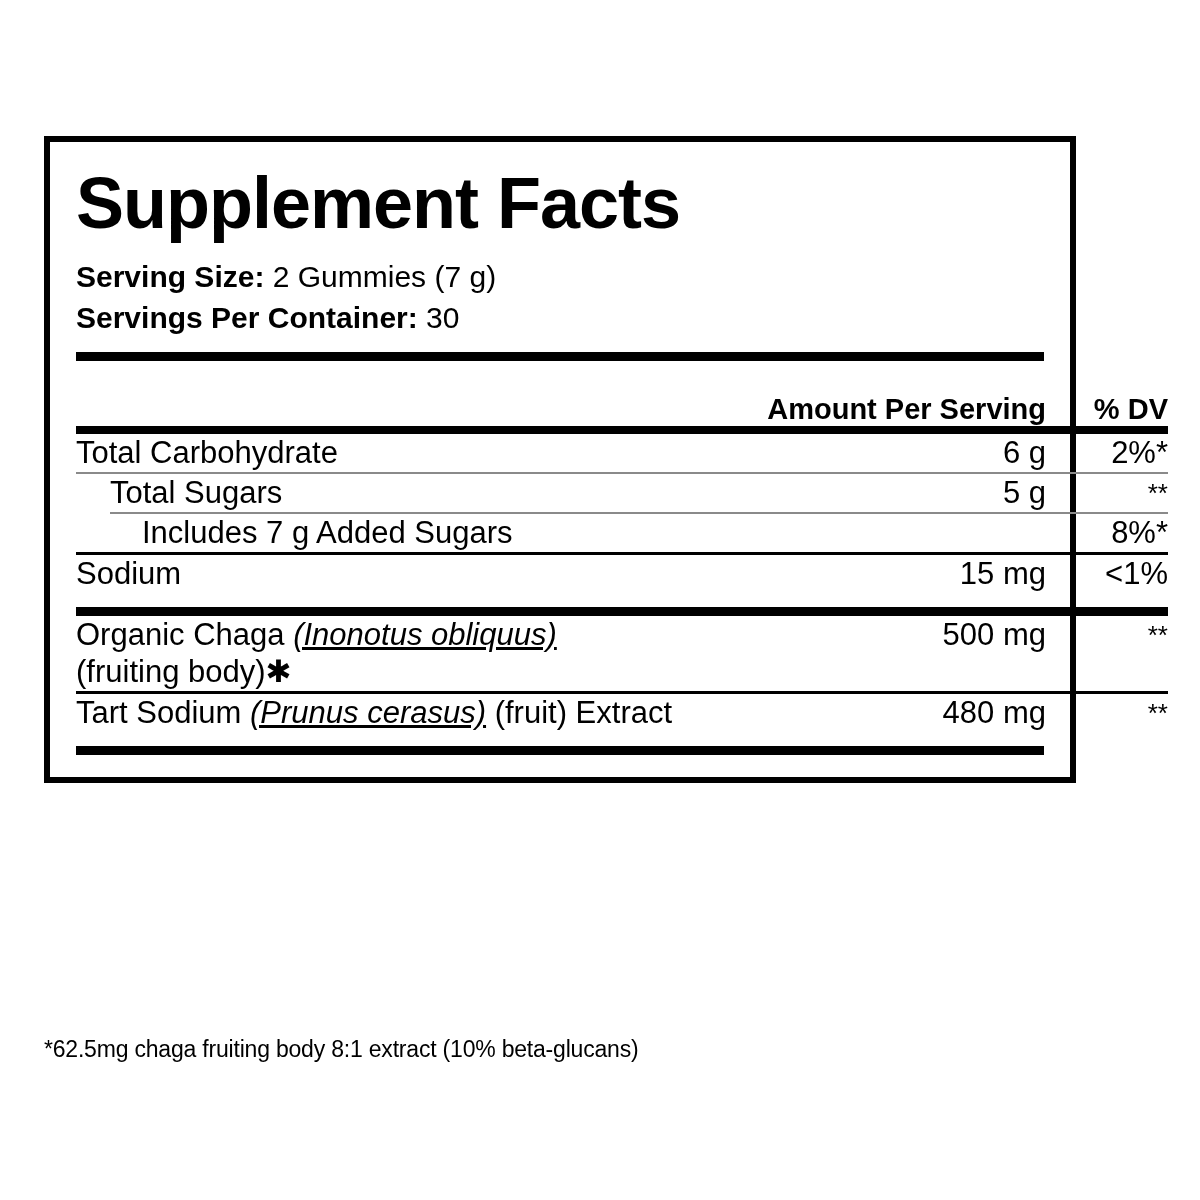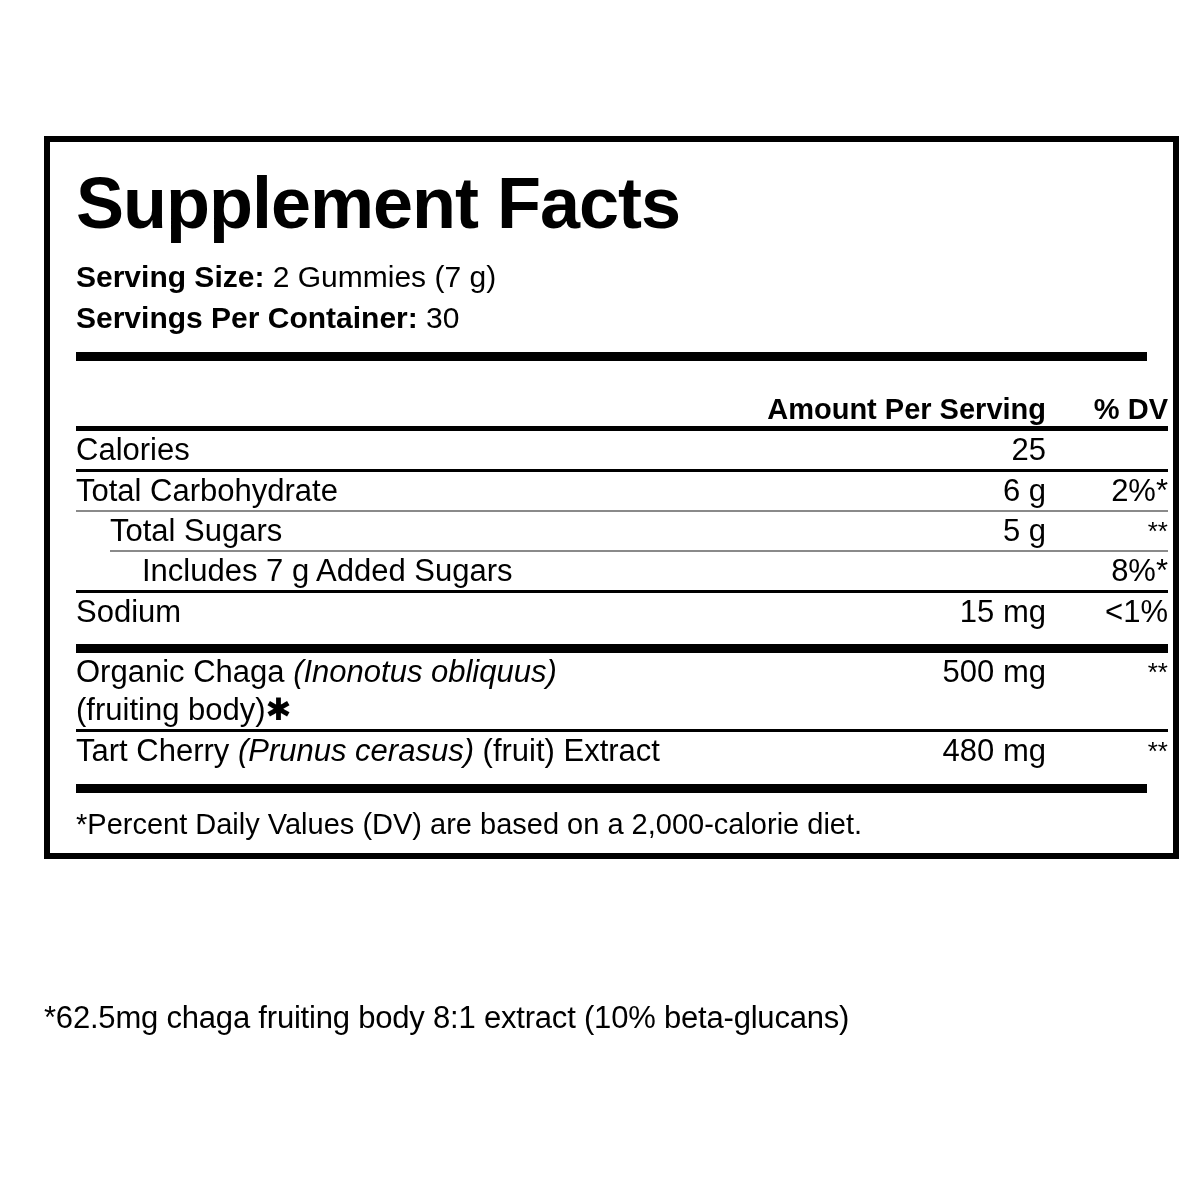--- a/index.html
+++ b/index.html
@@ -13,25 +13,25 @@
     font-family: "Liberation Sans", sans-serif;
     color: #000000;
     position: relative;
     overflow: hidden;
   }
 
   .panel {
     position: absolute;
     left: 44px;
     top: 136px;
-    width: 1135px;
+    width: 1032px;
     box-sizing: border-box;
     border: 6px solid #000;
     background: #fff;
-    padding: 18px 26px 8px 26px;
+    padding: 18px 26px 22px 26px;
   }
 
   .title {
     font-size: 72px;
     font-weight: bold;
     letter-spacing: -1px;
     line-height: 1.05;
     margin: 6px 0 14px 0;
   }
 
@@ -95,21 +95,21 @@
   .indent2 { padding-left: 66px !important; }
 
   .dblstar {
     font-size: 26px;
     vertical-align: top;
     line-height: 1.0;
     display: inline-block;
     padding-top: 6px;
   }
 
-  .ital { font-style: italic; }
+  .ital { font-style: italic; text-decoration: underline; }
 
   .hairline-cell {
     padding: 0 !important;
   }
   .hairline-inner {
     height: 2px;
     background: #8a8a8a;
     margin-left: 34px;
   }
   .hairline-inner.full {
@@ -118,22 +118,22 @@
 
   .footnote {
     font-size: 29px;
     line-height: 1.45;
     margin-top: 10px;
   }
 
   .below-note {
     position: absolute;
     left: 44px;
-    top: 1000px;
-    font-size: 31px;
+    top: 1036px;
+    font-size: 23px;
     letter-spacing: -0.2px;
   }
 </style>
 </head>
 <body>
 
 <div class="panel">
 
   <div class="title">Supplement Facts</div>
 
@@ -160,25 +160,20 @@
       <td></td>
       <td>Amount Per Serving</td>
       <td>% DV</td>
     </tr>
     <tr>
           <td colspan="3" class="hairline-cell">
             <div class="rule-med"></div>
           </td>
         </tr>
 
-    <tr class="row">
-      <td class="name">Calories</td>
-      <td class="amt">25</td>
-      <td class="dv"></td>
-    </tr>
     <tr>
           <td colspan="3" class="hairline-cell">
             <div class="rule-thin"></div>
           </td>
         </tr>
 
     <tr class="row">
       <td class="name">Total Carbohydrate</td>
       <td class="amt">6 g</td>
       <td class="dv">2%*</td>
@@ -231,26 +226,25 @@
       <td class="dv"><span class="dblstar">**</span></td>
     </tr>
     <tr>
           <td colspan="3" class="hairline-cell">
             <div class="rule-thin"></div>
           </td>
         </tr>
 
     <tr class="row">
       <td class="name">
-        <span>Tart Cherry </span><span class="ital">(Prunus cerasus)</span><span> (fruit) Extract</span>
+        <span>Tart Sodium </span><span class="ital">(Prunus cerasus)</span><span> (fruit) Extract</span>
       </td>
       <td class="amt">480 mg</td>
       <td class="dv"><span class="dblstar">**</span></td>
     </tr>
   </tbody>
     </table>
 
   <div class="rule-thick"></div>
 
-  <div class="footnote">*Percent Daily Values (DV) are based on a 2,000-calorie diet.</div>
 </div>
 
 <div class="below-note">*62.5mg chaga fruiting body 8:1 extract (10% beta-glucans)</div>
 
 </body></html>

